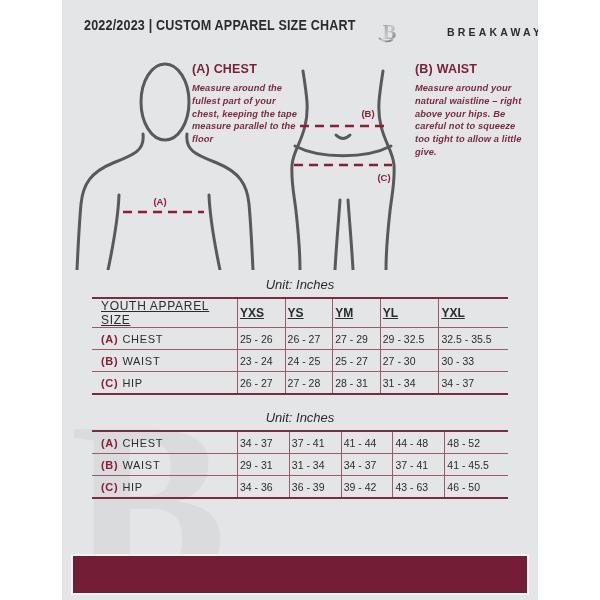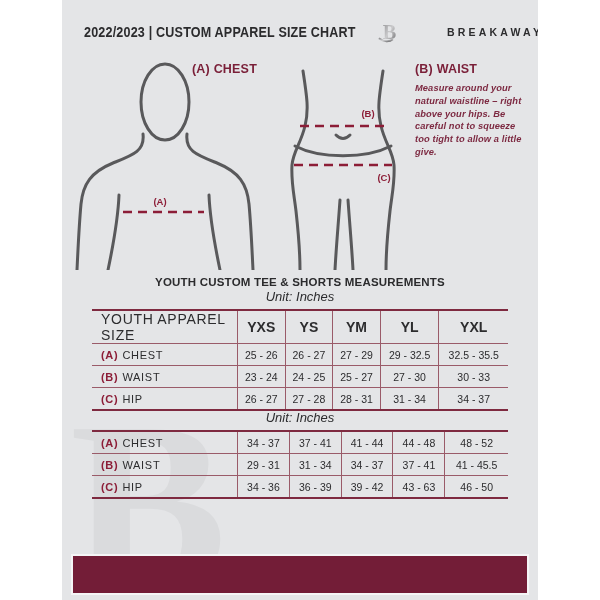--- a/index.html
+++ b/index.html
@@ -9,21 +9,21 @@
     -webkit-font-smoothing:antialiased;
     position:relative;overflow:hidden;
   }
   .page{
     position:absolute;left:62px;top:0;width:476px;height:600px;
     background:#e4e5e7;overflow:hidden;
   }
   
   .hdr{
     position:absolute;left:22px;right:20px;top:18px;height:28px;
-    display:flex;justify-content:space-between;align-items:center;z-index:2;
+    display:flex;justify-content:space-between;z-index:2;
   }
   .hdr-title{
     font-weight:bold;font-size:13.5px;color:#2b2b2d;letter-spacing:0.2px;
     transform:scale(0.93,1.1);transform-origin:left center;white-space:nowrap;
   }
   .brand{display:flex;align-items:center;gap:6px;}
   .brand-name{font-weight:bold;font-size:10.5px;letter-spacing:3.2px;color:#2c2c2e;padding-left:40px;}
   
   .fig{position:absolute;z-index:1;}
   .fig-torso{left:5px;top:53px;}
@@ -44,28 +44,28 @@
   .tbl-adult{top:409px;}
   .tbl-title{font-size:11.5px;font-weight:bold;color:#2b2b2d;letter-spacing:0.2px;}
   .tbl-unit{font-size:13px;font-style:italic;color:#2c2c2e;margin-top:1px;}
   table.size-table{
     border-collapse:collapse;width:416px;margin:5px auto 0;
     border-top:2px solid #7e2a40;border-bottom:2px solid #7e2a40;
     background:transparent;
   }
   table.size-table td{
     border-left:1px solid #9a5b69;border-top:1px solid #9a5b69;
-    text-align:center;font-size:10.5px;color:#2c2c2e;height:21px;padding:0 2px;
+    text-align:left;font-size:10.5px;color:#2c2c2e;height:21px;padding:0 2px;
   }
   table.size-table tr:first-child td{border-top:none;}
   table.size-table td:first-child{
     border-left:none;text-align:left;padding-left:9px;width:134px;
     font-size:11px;letter-spacing:0.7px;
   }
-  table.size-table tr.hd td{font-weight:bold;font-size:14px;}
+  table.size-table tr.hd td{font-weight:bold;font-size:12px;text-decoration:underline;}
   table.size-table tr.hd td:first-child{font-weight:normal;}
   .rk{color:#8c1d37;font-weight:bold;margin-right:4px;}
   
   .watermark{
     position:absolute;left:8px;top:388px;z-index:0;
     font-family:"Liberation Serif",serif;font-weight:bold;
     font-size:235px;line-height:1;color:#dadbdd;
   }
   .footer-bar{
     position:absolute;left:9px;top:554px;width:454px;height:37px;
@@ -116,30 +116,30 @@
     <path d="M60,147 C58,175 56,197 55,217"></path>
     <path d="M68,147 C70,175 72,197 73,217"></path>
     <line class="meas" x1="20" y1="73" x2="105" y2="73"></line>
     <text x="88" y="64" text-anchor="middle">(B)</text>
     <line class="meas" x1="14" y1="112" x2="112" y2="112"></line>
     <text x="104" y="128" text-anchor="middle">(C)</text>
   </svg>
 
   <div class="guide guide-chest">
     <h3>(A) CHEST</h3>
+    <p>Measure around the fullest part of your chest, keeping the tape measure parallel to the floor</p>
   </div>
   <div class="guide guide-waist">
     <h3>(B) WAIST</h3>
     <p>Measure around your natural waistline – right above your hips. Be careful not to squeeze too tight to allow a little give.</p>
   </div>
   <div class="guide guide-hips">
   </div>
 
   <div class="tbl-section tbl-youth">
-    <div class="tbl-title">YOUTH CUSTOM TEE &amp; SHORTS MEASUREMENTS</div>
     <div class="tbl-unit">Unit: Inches</div>
     <table class="size-table">
       <tbody>
           <tr class="hd">
         <td>YOUTH APPAREL SIZE</td>
         <td>YXS</td>
         <td>YS</td>
         <td>YM</td>
         <td>YL</td>
         <td>YXL</td>

